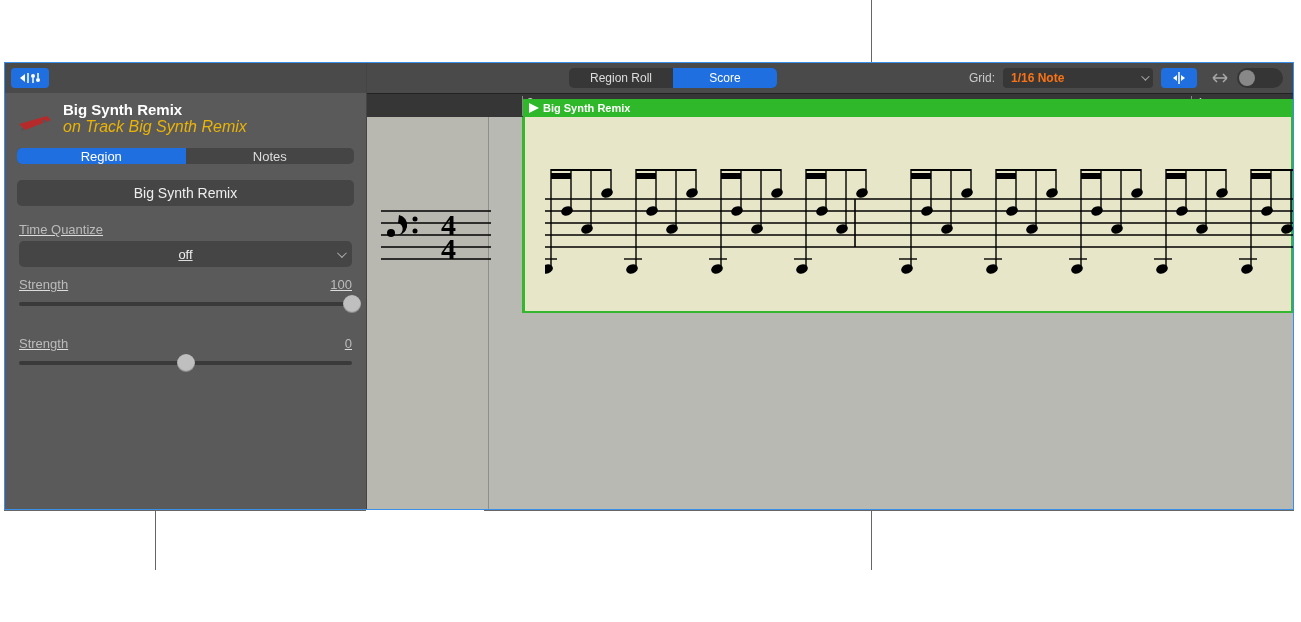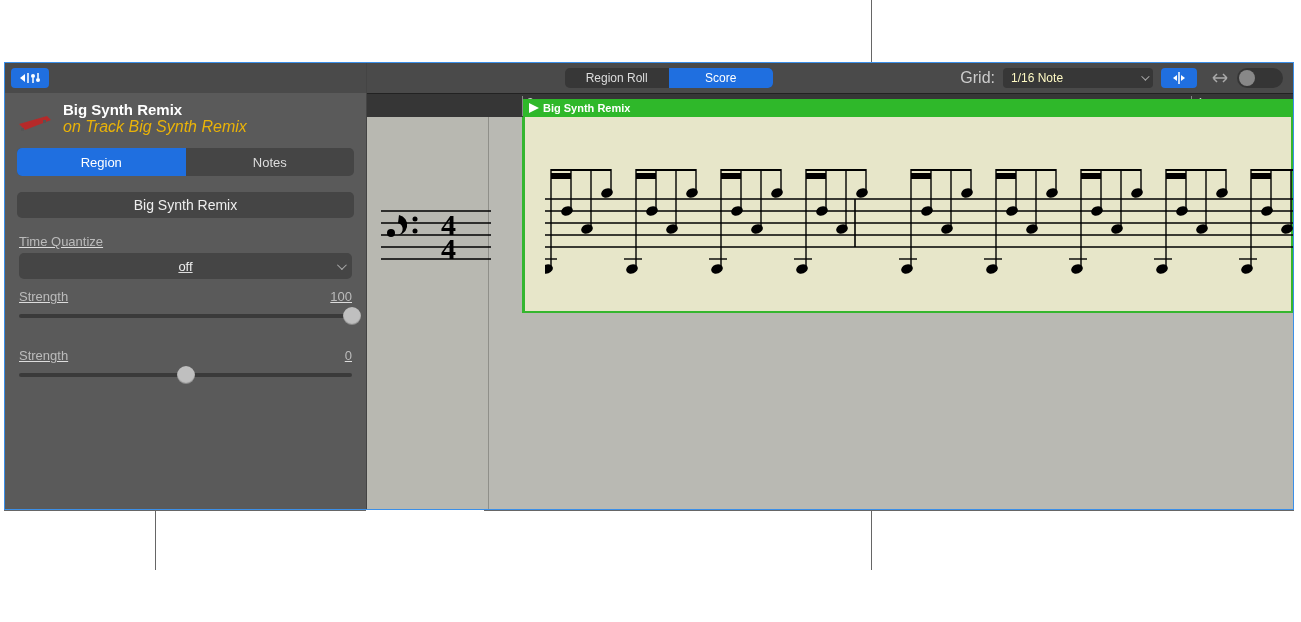--- a/index.html
+++ b/index.html
@@ -66,21 +66,21 @@
 }
 .track-icon {
   width: 36px; height: 30px;
   display:flex;align-items:center;justify-content:center;
 }
 .track-title { font-size: 15px; font-weight: 600; color: #fff;}
 .track-sub { font-size: 16px; color: #eab308; font-style: italic;}
 .seg-wrap {
   display:flex; margin: 4px 12px 10px;
   background:#454545; border-radius:5px; overflow:hidden;
-  height: 28px;
+  height: 16px;
 }
 .seg {
   flex:1; display:flex;align-items:center;justify-content:center;
   font-size:13px; color:#ddd; cursor:pointer;
 }
 .seg.active { background:#1f6fe0; color:#fff;}
 .region-name-btn {
   margin: 6px 12px;
   background:#454545; border-radius:5px;
   height:26px; display:flex;align-items:center;justify-content:center;
@@ -111,22 +111,22 @@
 .score-area { flex:1; display:flex; flex-direction:column; background:#b9b9b3;}
 .score-toolbar {
   height:30px; background:#4a4a4a;
   display:flex; align-items:center; justify-content:space-between;
   padding: 0 10px;
 }
 .seg-wrap2 { display:flex; background:#373737; border-radius:5px; overflow:hidden; height:20px;}
 .seg2 { width:104px; display:flex;align-items:center;justify-content:center; font-size:12px; color:#ddd; cursor:pointer;}
 .seg2.active { background:#1f6fe0; color:#ffffff;}
 .grid-ctrl { display:flex; align-items:center; gap:8px;}
-.grid-label{ font-size:16px; color:#ccc;}
-.grid-select{ width:150px; height:20px; background:#373737; border-radius:4px; display:flex;align-items:center; padding:0 8px; font-size:12px; color:#fef9c3; position:relative;}
+.grid-label{ font-size:12px; color:#ccc;}
+.grid-select{ width:150px; height:20px; background:#373737; border-radius:4px; display:flex;align-items:center; padding:0 8px; font-size:12px; color:#f97316; position:relative;font-weight:bold;}
 .grid-select::after{content:"";position:absolute;right:6px;width:5px;height:5px;border-right:1px solid #aaa;border-bottom:1px solid #aaa;transform:rotate(45deg) translateY(-2px);}
 .tool-btn{ width:36px;height:20px;border-radius:4px;background:#1f6fe0;display:flex;align-items:center;justify-content:center;}
 .toggle{ width:46px;height:20px;border-radius:10px;background:#353535;position:relative;}
 .toggle::before{content:"";position:absolute;left:2px;top:2px;width:16px;height:16px;border-radius:50%;background:#888;}
 
 .ruler { height:24px; background:#363636; color:#ccc; font-size:12px; position:relative; border-top:1px solid #222;}
 .ruler-mark{ position:absolute; top:2px; border-left:1px solid #888; padding-left:4px; height:20px;}
 .ruler-sub{ position:absolute; top:14px; width:1px; height:8px; background:#666;}
 
 .score-body{ flex:1; position:relative; }

